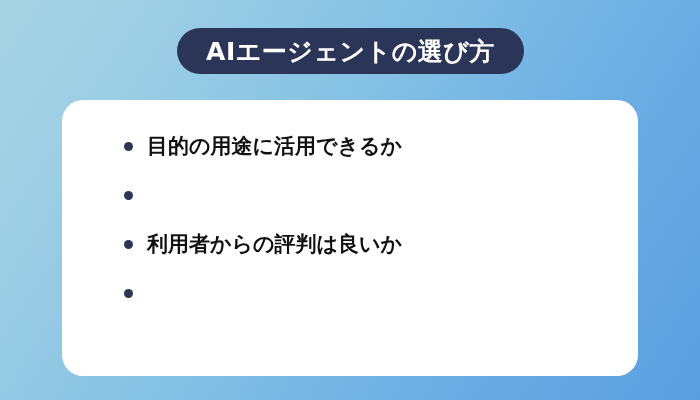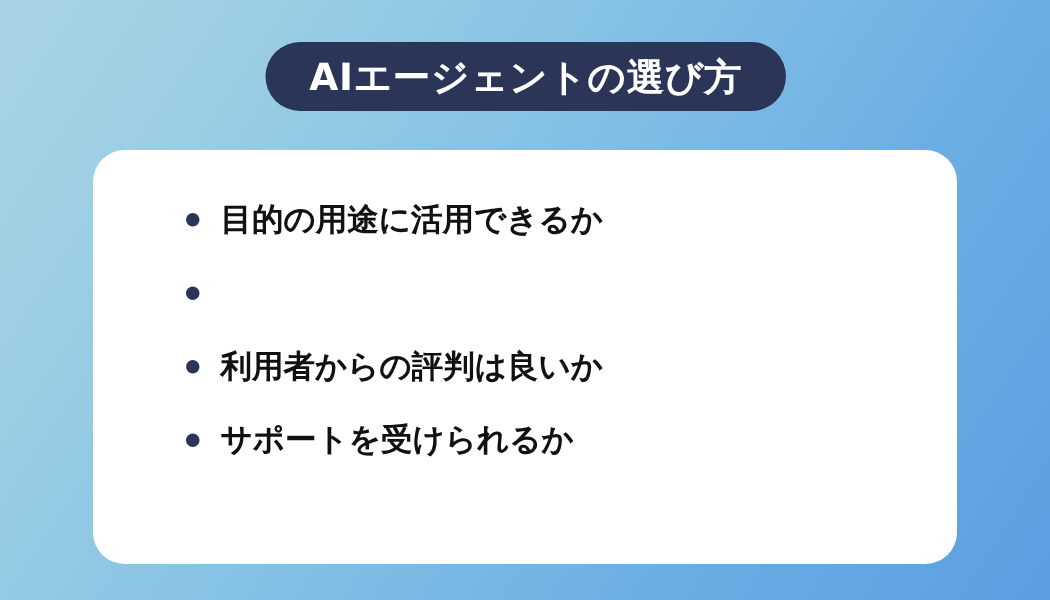--- a/index.html
+++ b/index.html
@@ -114,20 +114,19 @@
         <span class="bullet-dot"></span>
       </li>
 
       <li class="check-item">
         <span class="bullet-dot"></span>
         <span class="item-label">利用者からの評判は良いか</span>
       </li>
 
       <li class="check-item">
         <span class="bullet-dot"></span>
-        <span class="item-label">サポートを受けられるか</span>
       </li>
 
 
     </ul>
   </div>
 
 </div>
 
 </body></html>

